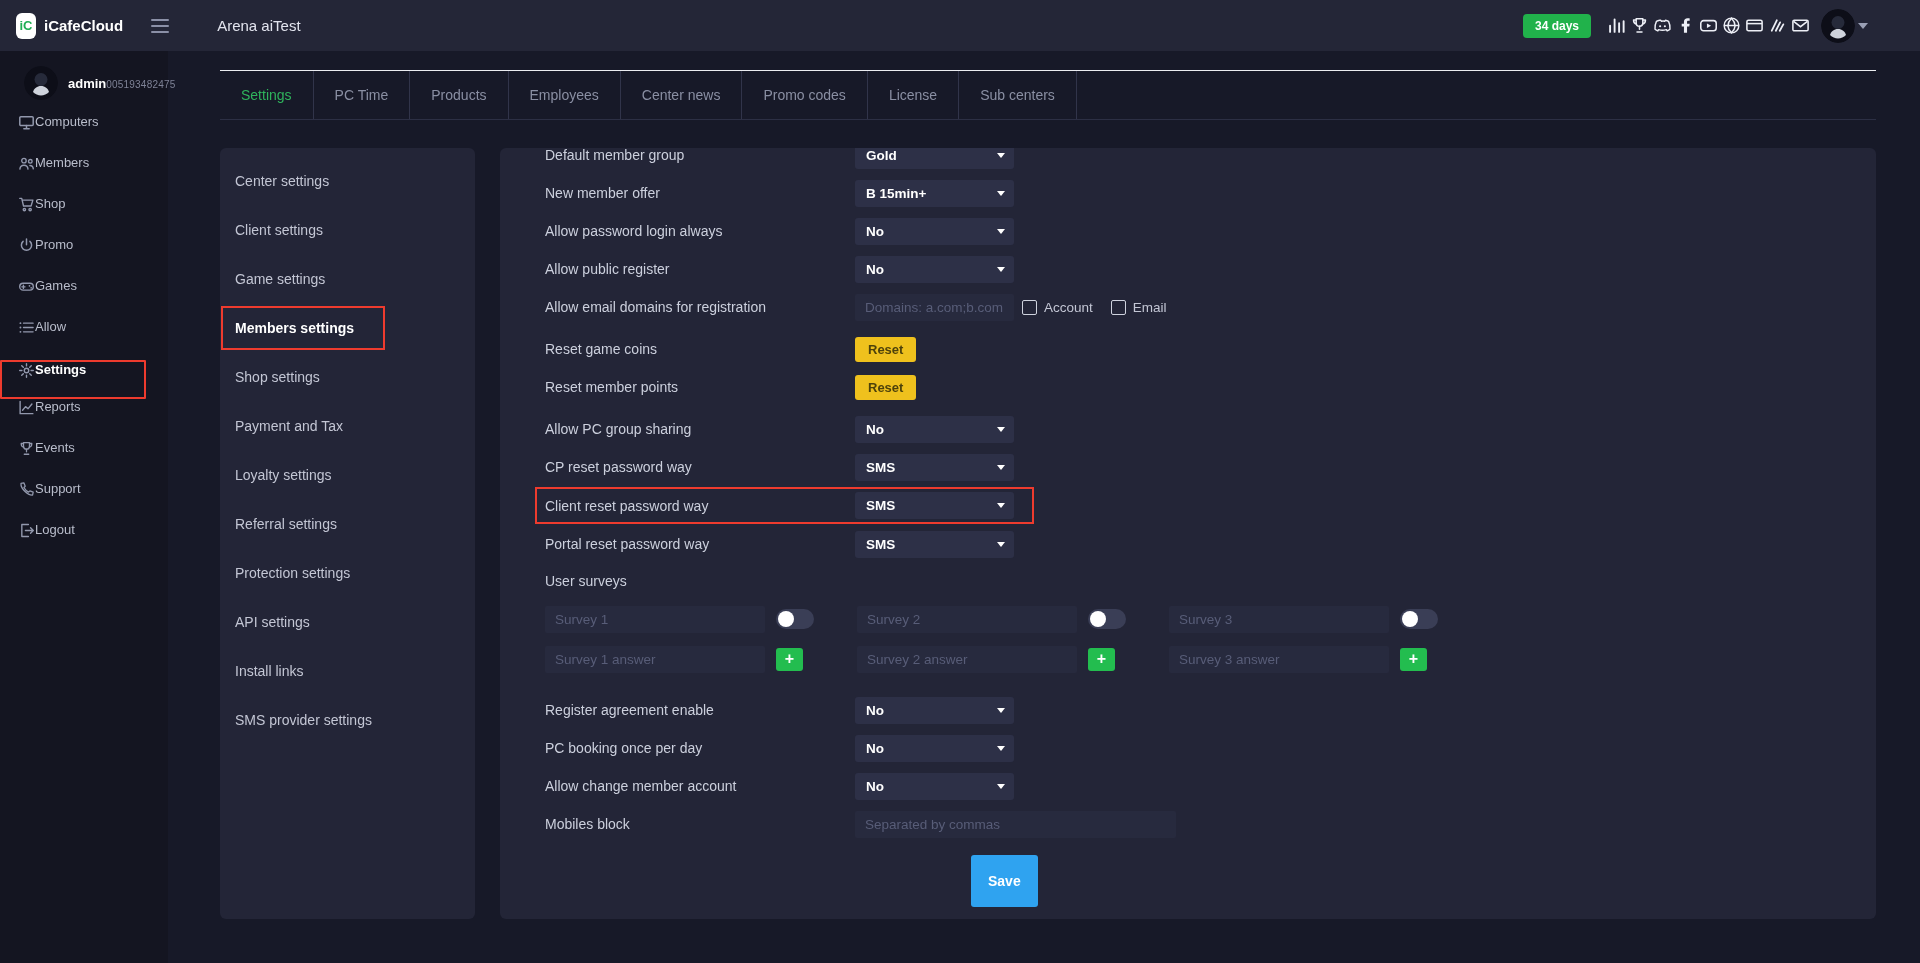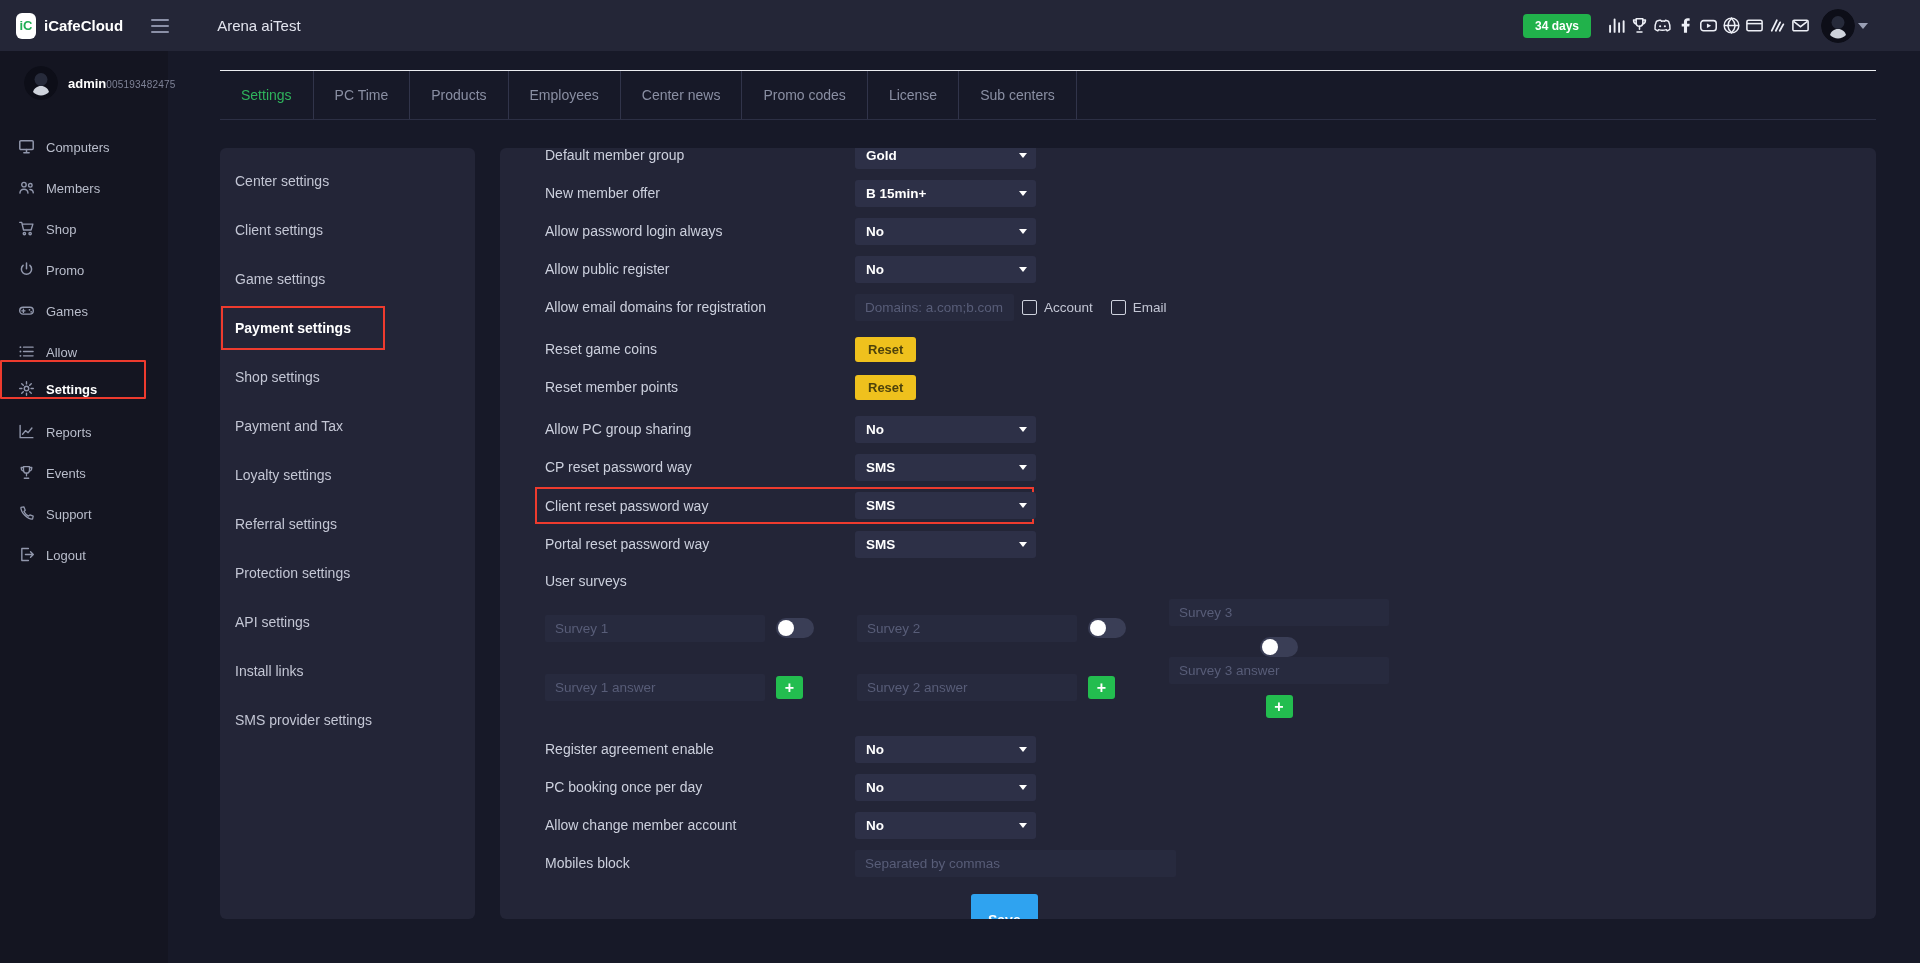--- a/index.html
+++ b/index.html
@@ -27,21 +27,21 @@
   .avatar { width:34px; height:34px; border-radius:50%; overflow:hidden; margin-left:8px; cursor:pointer; flex-shrink:0; }
   .tb-caret { width:0; height:0; border-left:5px solid transparent; border-right:5px solid transparent; border-top:6px solid #9aa0b5; cursor:pointer; }
 
   
   .sidebar { position:absolute; top:51px; left:0; bottom:0; width:168px; background:#141521; }
   .user { display:flex; align-items:center; gap:10px; padding:15px 12px 12px 16px; }
   .user-meta { display:flex; flex-direction:row; }
   .user-name { color:#ffffff; font-size:13px; font-weight:700; }
   .user-id { color:#7e8296; font-size:10px; margin-top:3px; letter-spacing:.2px; }
   .nav { padding-top:2px; }
-  .nav-item { height:41px; display:flex; align-items:flex-end; gap:11px; padding-left:18px; color:#b9bdcb; font-size:13px; cursor:pointer; }
+  .nav-item { height:41px; display:flex; align-items:flex-start; padding-left:18px; color:#b9bdcb; font-size:13px; cursor:pointer; }
   .nav-item .nav-icon { width:17px; height:17px; color:#9298ad; display:flex; align-items:center; justify-content:center; flex-shrink:0; }
   .nav-icon svg { width:17px; height:17px; }
   .nav-item.active { color:#ffffff; font-weight:700; }
   .nav-item.red-box { border:2px solid #ee3b2e; margin-right:22px; padding-left:16px; height:39px; border-radius:1px; }
 
   
   .content { position:absolute; left:168px; top:51px; right:0; bottom:0; }
   .tabs-card { margin:19px 44px 0 52px; border-top:1px solid #ecedf1; }
   .tabs { display:flex; height:49px; border-bottom:1px solid #2c2f44; }
   .tab { display:flex; align-items:center; padding:0 21px; font-size:14px; color:#8a8fa3; border-right:1px solid #31344a; cursor:pointer; white-space:nowrap; }
@@ -53,42 +53,42 @@
   .menu-item { height:49px; display:flex; align-items:center; padding-left:15px; color:#c3c6d4; font-size:14px; cursor:pointer; position:relative; }
   .menu-item.active { color:#ffffff; font-weight:700; }
   .menu-item.red-box::after { content:""; position:absolute; left:1px; top:3px; width:160px; height:40px; border:2px solid #ee3b2e; pointer-events:none; }
 
   .form-panel { flex:1; background:#232537; border-radius:6px; height:771px; padding:0 30px 0 45px; overflow:hidden; position:relative; }
   .form-scroll { margin-top:-12px; }
   .frow { display:flex; align-items:center; min-height:38px; }
   .flabel { width:310px; flex-shrink:0; color:#ccd0dd; font-size:14px; padding-right:12px; }
   .mt4 { margin-top:4px; } .mt12 { margin-top:12px; }
 
-  .select { width:181px; height:27px; background:#2d3047; border-radius:3px; color:#ffffff; font-size:13.5px; font-weight:600; display:flex; align-items:center; justify-content:space-between; padding:0 9px 0 11px; cursor:pointer; flex-shrink:0;gap:48px; }
+  .select { width:159px; height:27px; background:#2d3047; border-radius:3px; color:#ffffff; font-size:13.5px; font-weight:600; display:flex; align-items:center; justify-content:space-between; padding:0 9px 0 11px; cursor:pointer; flex-shrink:0;gap:48px; }
   .caret { width:0; height:0; border-left:4px solid transparent; border-right:4px solid transparent; border-top:5px solid #ffffff; }
 
   .tin { height:27px; background:#272a3e; border:none; border-radius:2px; color:#e8eaf2; font-size:13.5px; padding:0 10px; font-family:inherit; outline:none; }
   .tin::placeholder { color:#585d78; }
   .w-select { width:159px; } .w-survey { width:220px; } .w-mobiles { width:321px; }
 
   .btn-yellow { background:#efc11d; color:#4e420b; font-size:13px; font-weight:700; border:none; border-radius:3px; padding:5px 13px; cursor:pointer; font-family:inherit; }
   .btn-save { background:#2fa3f0; color:#fff; font-size:14px; font-weight:600; border:none; border-radius:3px; padding:18px 17px; cursor:pointer; font-family:inherit; margin-left:426px; }
   .btn-plus { width:27px; height:23px; background:#23bd4f; color:#fff; border:none; border-radius:3px; font-size:16px; font-weight:700; cursor:pointer; display:flex; align-items:center; justify-content:center; line-height:1; font-family:inherit; }
 
   .cb { display:flex; align-items:center; gap:7px; color:#c3c6d4; font-size:13.5px; cursor:pointer; }
   .cb .box { width:15px; height:15px; border:1.5px solid #cfd3de; border-radius:2px; background:transparent; flex-shrink:0; }
   .cb + .cb { margin-left:18px; }
   .cb-first { margin-left:8px; }
 
   .toggle { width:38px; height:20px; background:#3a3e56; border-radius:10px; position:relative; cursor:pointer; display:inline-block; flex-shrink:0; }
   .toggle .knob { position:absolute; left:2px; top:2px; width:16px; height:16px; background:#ffffff; border-radius:50%; }
 
   .survey-row { display:flex; align-items:center; min-height:40px; }
   .survey-col { width:312px; display:flex; align-items:center; gap:11px; flex-shrink:0; }
-  .survey-col.last { width:auto;flex-direction:column; }
+  .survey-col.last { width:auto; }
 
   .row-red { display:flex; align-items:center; border:2px solid #ee3b2e; padding:3px 8px; margin:1px 0 1px -10px; width:499px; }
   .row-red .flabel { width:310px; }
 
   .surveys-label-row { min-height:36px; }
 </style>
 </head>
 <body>
 
 <div class="topbar">
@@ -308,21 +308,21 @@
       <div class="tab">Sub centers</div>
     </div>
   </div>
 
   <div class="panels">
 
     <div class="menu-panel">
       <div class="menu-item">Center settings</div>
       <div class="menu-item">Client settings</div>
       <div class="menu-item">Game settings</div>
-      <div class="menu-item active red-box">Payment settings</div>
+      <div class="menu-item active red-box">Members settings</div>
       <div class="menu-item">Shop settings</div>
       <div class="menu-item">Payment and Tax</div>
       <div class="menu-item">Loyalty settings</div>
       <div class="menu-item">Referral settings</div>
       <div class="menu-item">Protection settings</div>
       <div class="menu-item">API settings</div>
       <div class="menu-item">Install links</div>
       <div class="menu-item">SMS provider settings</div>
     </div>
 

